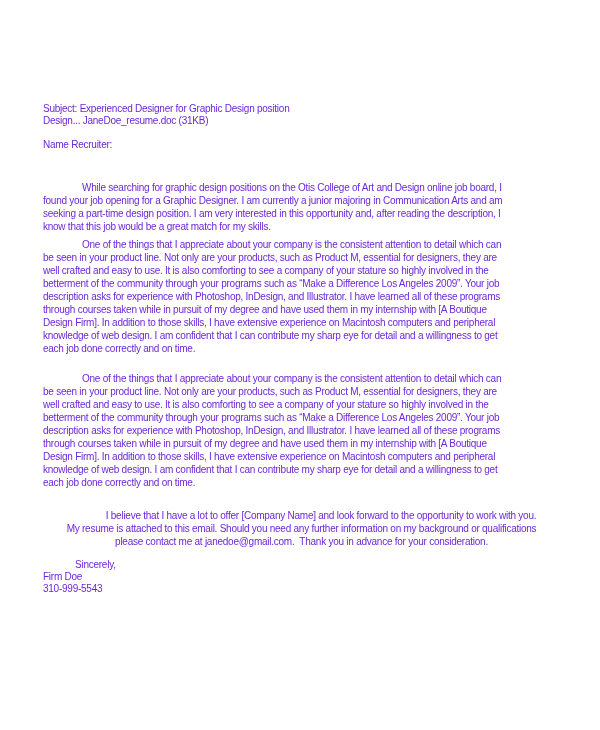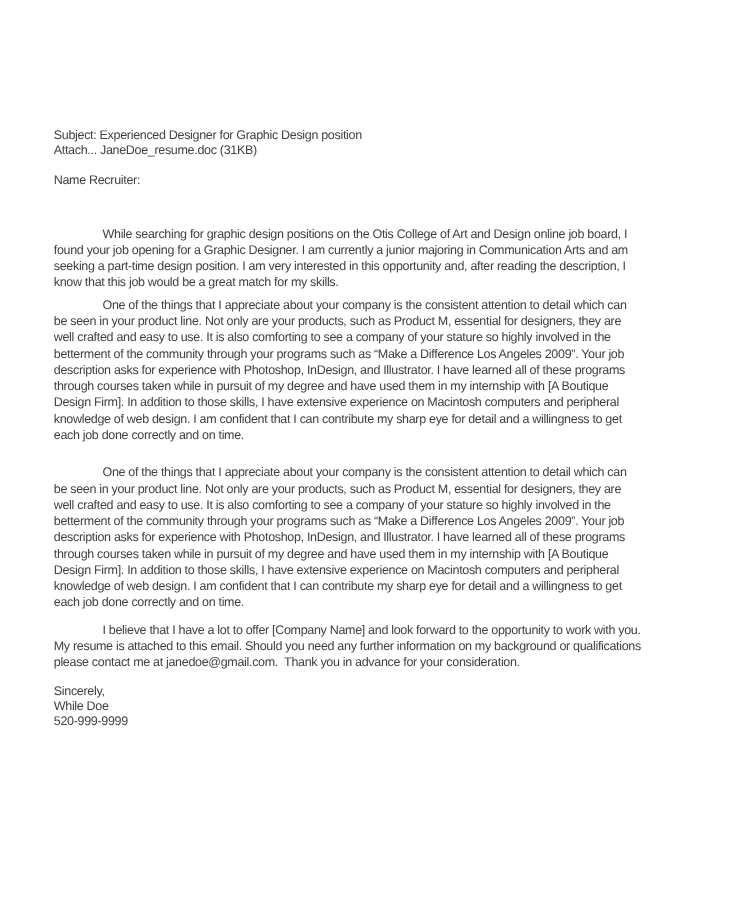--- a/index.html
+++ b/index.html
@@ -11,21 +11,21 @@
     height: 730px;
     background: #ffffff;
     overflow: hidden;
   }
   .page {
     position: relative;
     width: 524px;
     height: 730px;
     background: #ffffff;
     font-family: "Liberation Sans", "DejaVu Sans", sans-serif;
-    color: #404040;
+    color: #6d28d9;
   }
   .content {
     position: absolute;
     left: 43px;
     top: 103px;
     width: 517px;
     font-size: 10px;
     letter-spacing: -0.25px;
   }
   .meta {
@@ -38,38 +38,39 @@
     white-space: pre;
   }
   .para {
     line-height: 13px;
     white-space: pre;
     text-indent: 39px;
   }
   .para-1 { margin-top: 30px; }
   .para-2 { margin-top: 5px; }
   .para-3 { margin-top: 17px; }
-  .para-4 { margin-top: 9px; }
+  .para-4 { margin-top: 20px; text-align: center; }
   .sig {
     line-height: 12px;
     white-space: pre;
   }
   .sig-closing {
     margin-top: 11px;
+    margin-left: 32px;
   }
 </style>
 </head>
 <body>
 
 <div class="page">
   <div class="content">
 
     <div class="meta">Subject: Experienced Designer for Graphic Design position</div>
 
-    <div class="meta">Attach... JaneDoe_resume.doc (31KB)</div>
+    <div class="meta">Design... JaneDoe_resume.doc (31KB)</div>
 
     <div class="salutation">Name Recruiter:</div>
 
     <div class="para para-1">While searching for graphic design positions on the Otis College of Art and Design online job board, I
 found your job opening for a Graphic Designer. I am currently a junior majoring in Communication Arts and am
 seeking a part-time design position. I am very interested in this opportunity and, after reading the description, I
 know that this job would be a great match for my skills.</div>
 
     <div class="para para-2">One of the things that I appreciate about your company is the consistent attention to detail which can
 be seen in your product line. Not only are your products, such as Product M, essential for designers, they are
@@ -90,18 +91,18 @@
 Design Firm]. In addition to those skills, I have extensive experience on Macintosh computers and peripheral
 knowledge of web design. I am confident that I can contribute my sharp eye for detail and a willingness to get
 each job done correctly and on time.</div>
 
     <div class="para para-4">I believe that I have a lot to offer [Company Name] and look forward to the opportunity to work with you.
 My resume is attached to this email. Should you need any further information on my background or qualifications
 please contact me at janedoe@gmail.com.  Thank you in advance for your consideration.</div>
 
     <div class="sig sig-closing">Sincerely,</div>
 
-    <div class="sig">While Doe</div>
+    <div class="sig">Firm Doe</div>
 
-    <div class="sig">520-999-9999</div>
+    <div class="sig">310-999-5543</div>
 
   </div>
 </div>
 
 </body></html>

